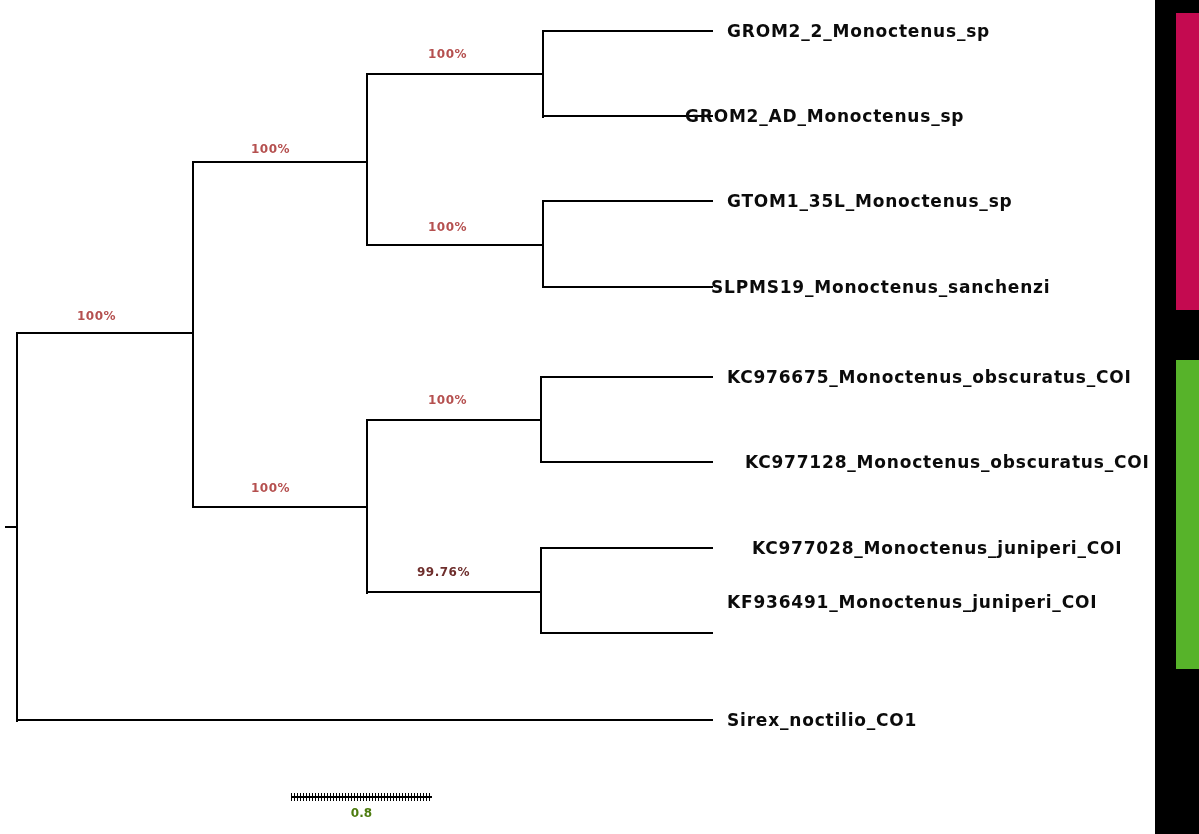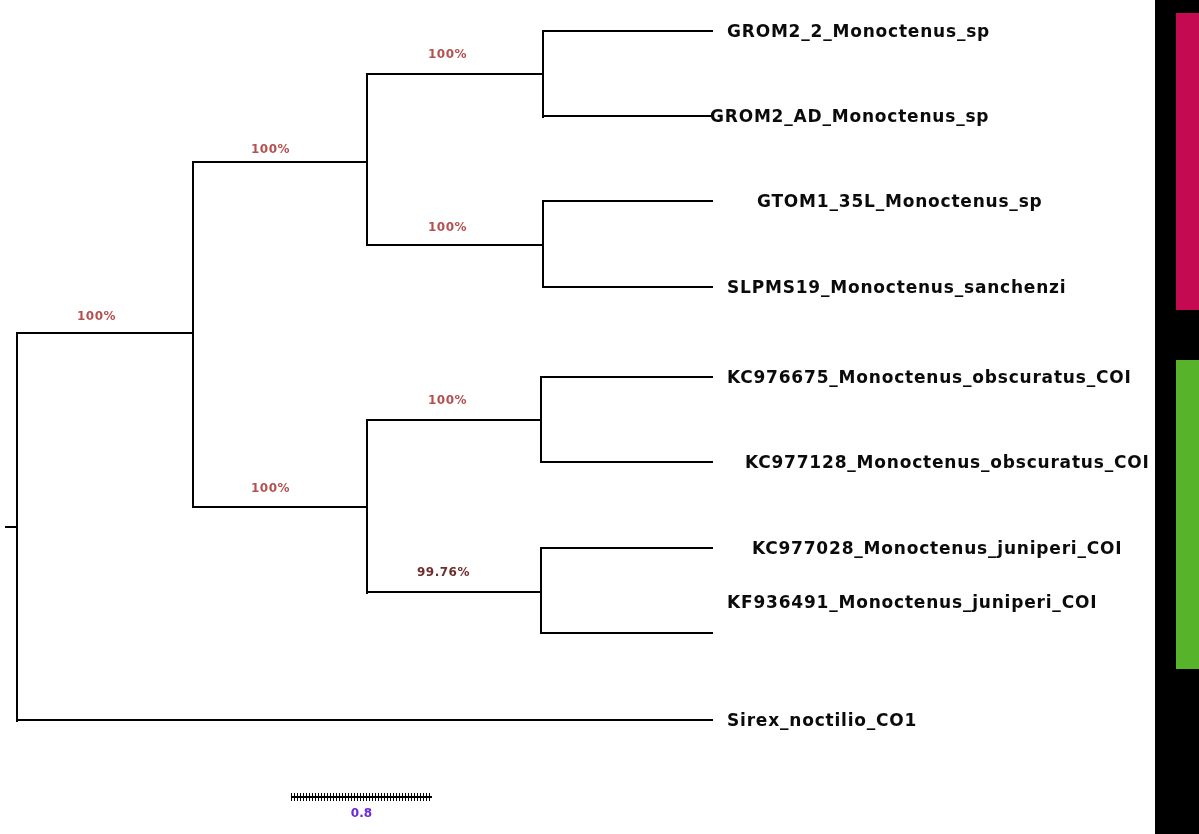--- a/index.html
+++ b/index.html
@@ -22,21 +22,21 @@
     position:absolute;left:291px;top:793px;width:141px;height:8px;
     background:
       repeating-linear-gradient(90deg,#000 0 1px,rgba(0,0,0,0) 1px 3px),
       linear-gradient(#000,#000);
     background-size:100% 100%,100% 2px;
     background-position:0 0,0 3px;
     background-repeat:no-repeat;
   }
   .scalebar-label{
     position:absolute;left:291px;top:806px;width:141px;text-align:center;
-    font-size:12px;font-weight:700;color:#6d28d9;
+    font-size:12px;font-weight:700;color:#4d7c0f;
   }
   .edgebar{position:absolute;}
   #bar-black{left:1155px;top:0;width:44px;height:834px;background:#000;}
   #bar-crimson{left:1176px;top:13px;width:23px;height:297px;background:#c40a50;}
   #bar-green{left:1176px;top:360px;width:23px;height:309px;background:#57b32a;}
 </style>
 </head>
 <body>
 
 <div id="stage">
@@ -62,23 +62,23 @@
   <div class="hl" style="left:542px;top:115px;width:171px"></div>
   <div class="hl" style="left:542px;top:200px;width:171px"></div>
   <div class="hl" style="left:542px;top:286px;width:171px"></div>
   <div class="hl" style="left:540px;top:376px;width:173px"></div>
   <div class="hl" style="left:540px;top:461px;width:173px"></div>
   <div class="hl" style="left:540px;top:547px;width:173px"></div>
   <div class="hl" style="left:540px;top:632px;width:173px"></div>
   <div class="hl" style="left:16px;top:719px;width:697px"></div>
 
   <div class="taxon" style="left:727px;top:21px">GROM2_2_Monoctenus_sp</div>
-  <div class="taxon" style="left:710px;top:106px">GROM2_AD_Monoctenus_sp</div>
-  <div class="taxon" style="left:757px;top:191px">GTOM1_35L_Monoctenus_sp</div>
-  <div class="taxon" style="left:727px;top:277px">SLPMS19_Monoctenus_sanchenzi</div>
+  <div class="taxon" style="left:685px;top:106px">GROM2_AD_Monoctenus_sp</div>
+  <div class="taxon" style="left:727px;top:191px">GTOM1_35L_Monoctenus_sp</div>
+  <div class="taxon" style="left:711px;top:277px">SLPMS19_Monoctenus_sanchenzi</div>
   <div class="taxon" style="left:727px;top:367px">KC976675_Monoctenus_obscuratus_COI</div>
   <div class="taxon" style="left:745px;top:452px">KC977128_Monoctenus_obscuratus_COI</div>
   <div class="taxon" style="left:752px;top:538px">KC977028_Monoctenus_juniperi_COI</div>
   <div class="taxon" style="left:727px;top:592px">KF936491_Monoctenus_juniperi_COI</div>
   <div class="taxon" style="left:727px;top:710px">Sirex_noctilio_CO1</div>
 
   <div class="support" style="left:428px;top:46px">100%</div>
   <div class="support" style="left:251px;top:141px">100%</div>
   <div class="support" style="left:428px;top:219px">100%</div>
   <div class="support" style="left:77px;top:308px">100%</div>

